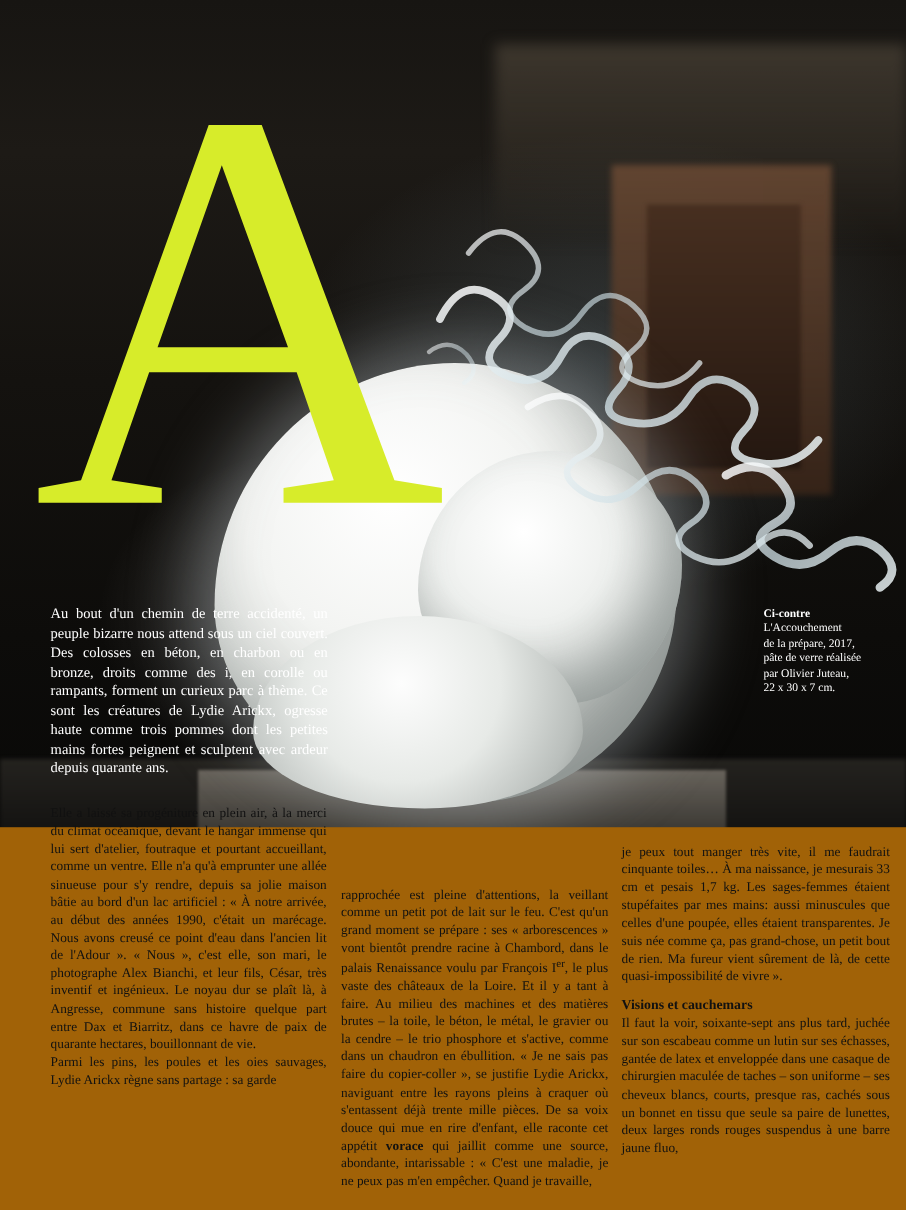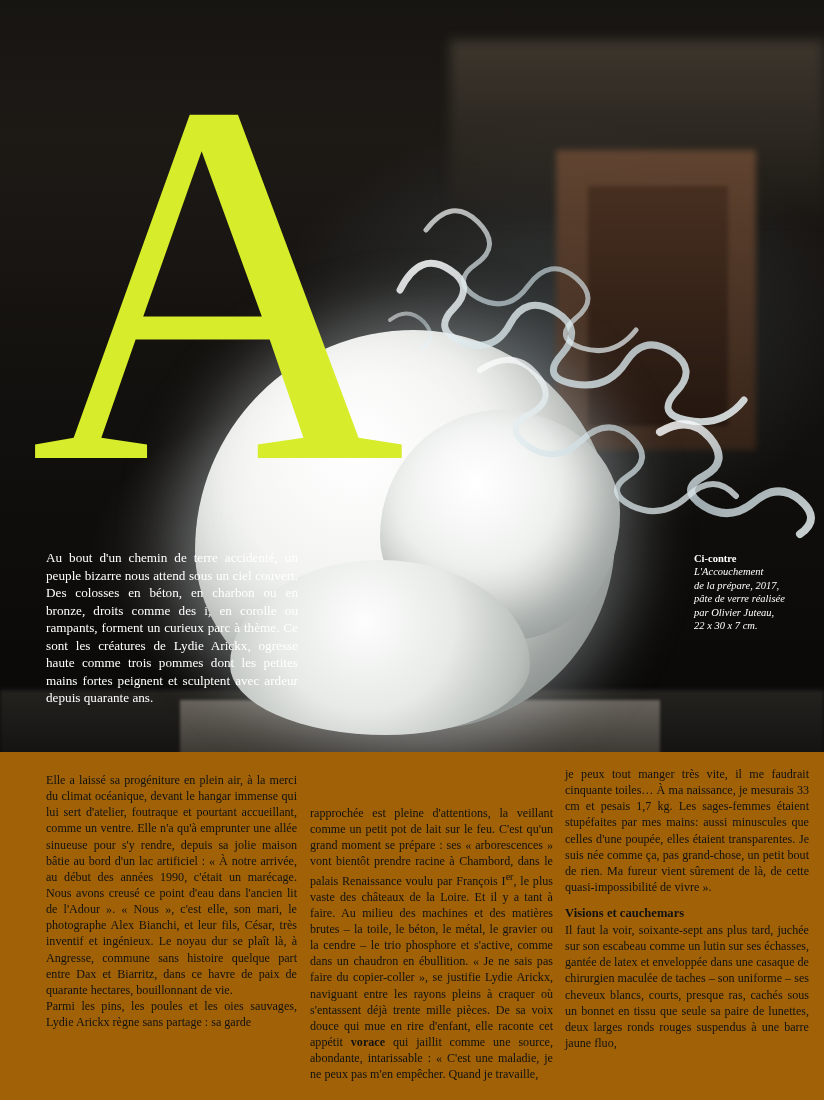--- a/index.html
+++ b/index.html
@@ -124,21 +124,21 @@
   .caption {
     position: absolute;
     left: 694px; top: 552px;
     width: 120px;
     color: #fff;
     font-family: "Liberation Serif", serif;
     font-size: 10.5px;
     line-height: 1.28;
   }
   .caption .chead { font-weight: 700; }
-  .caption .ital { font-style: italic; }
+  .caption .ital { }
 
   
   .textarea {
     position: absolute;
     left: 0; top: 752px;
     width: 824px;
     height: 348px;
     background: #a16207;
   }
   .intro {
@@ -154,21 +154,21 @@
   .col {
     position: absolute;
     top: 14px;
     font-family: "Liberation Serif", serif;
     font-size: 12.1px;
     line-height: 1.335;
     text-align: justify;
     color: #111;
   }
   .col p { margin: 0 0 0 0; text-indent: 0; }
-  .col1 { left: 46px; width: 251px; top: -21px; margin-top: 41px; }
+  .col1 { left: 46px; width: 251px; top: -21px; }
   .col2 { left: 310px; width: 243px; margin-top: 39px; }
   .col3 { left: 565px; width: 244px; }
   .ital { }
   .bold { font-weight: 700; }
   .subhead {
     font-weight: 700;
     font-size: 12.6px;
     margin-top: 10px;
     margin-bottom: 0;
   }

